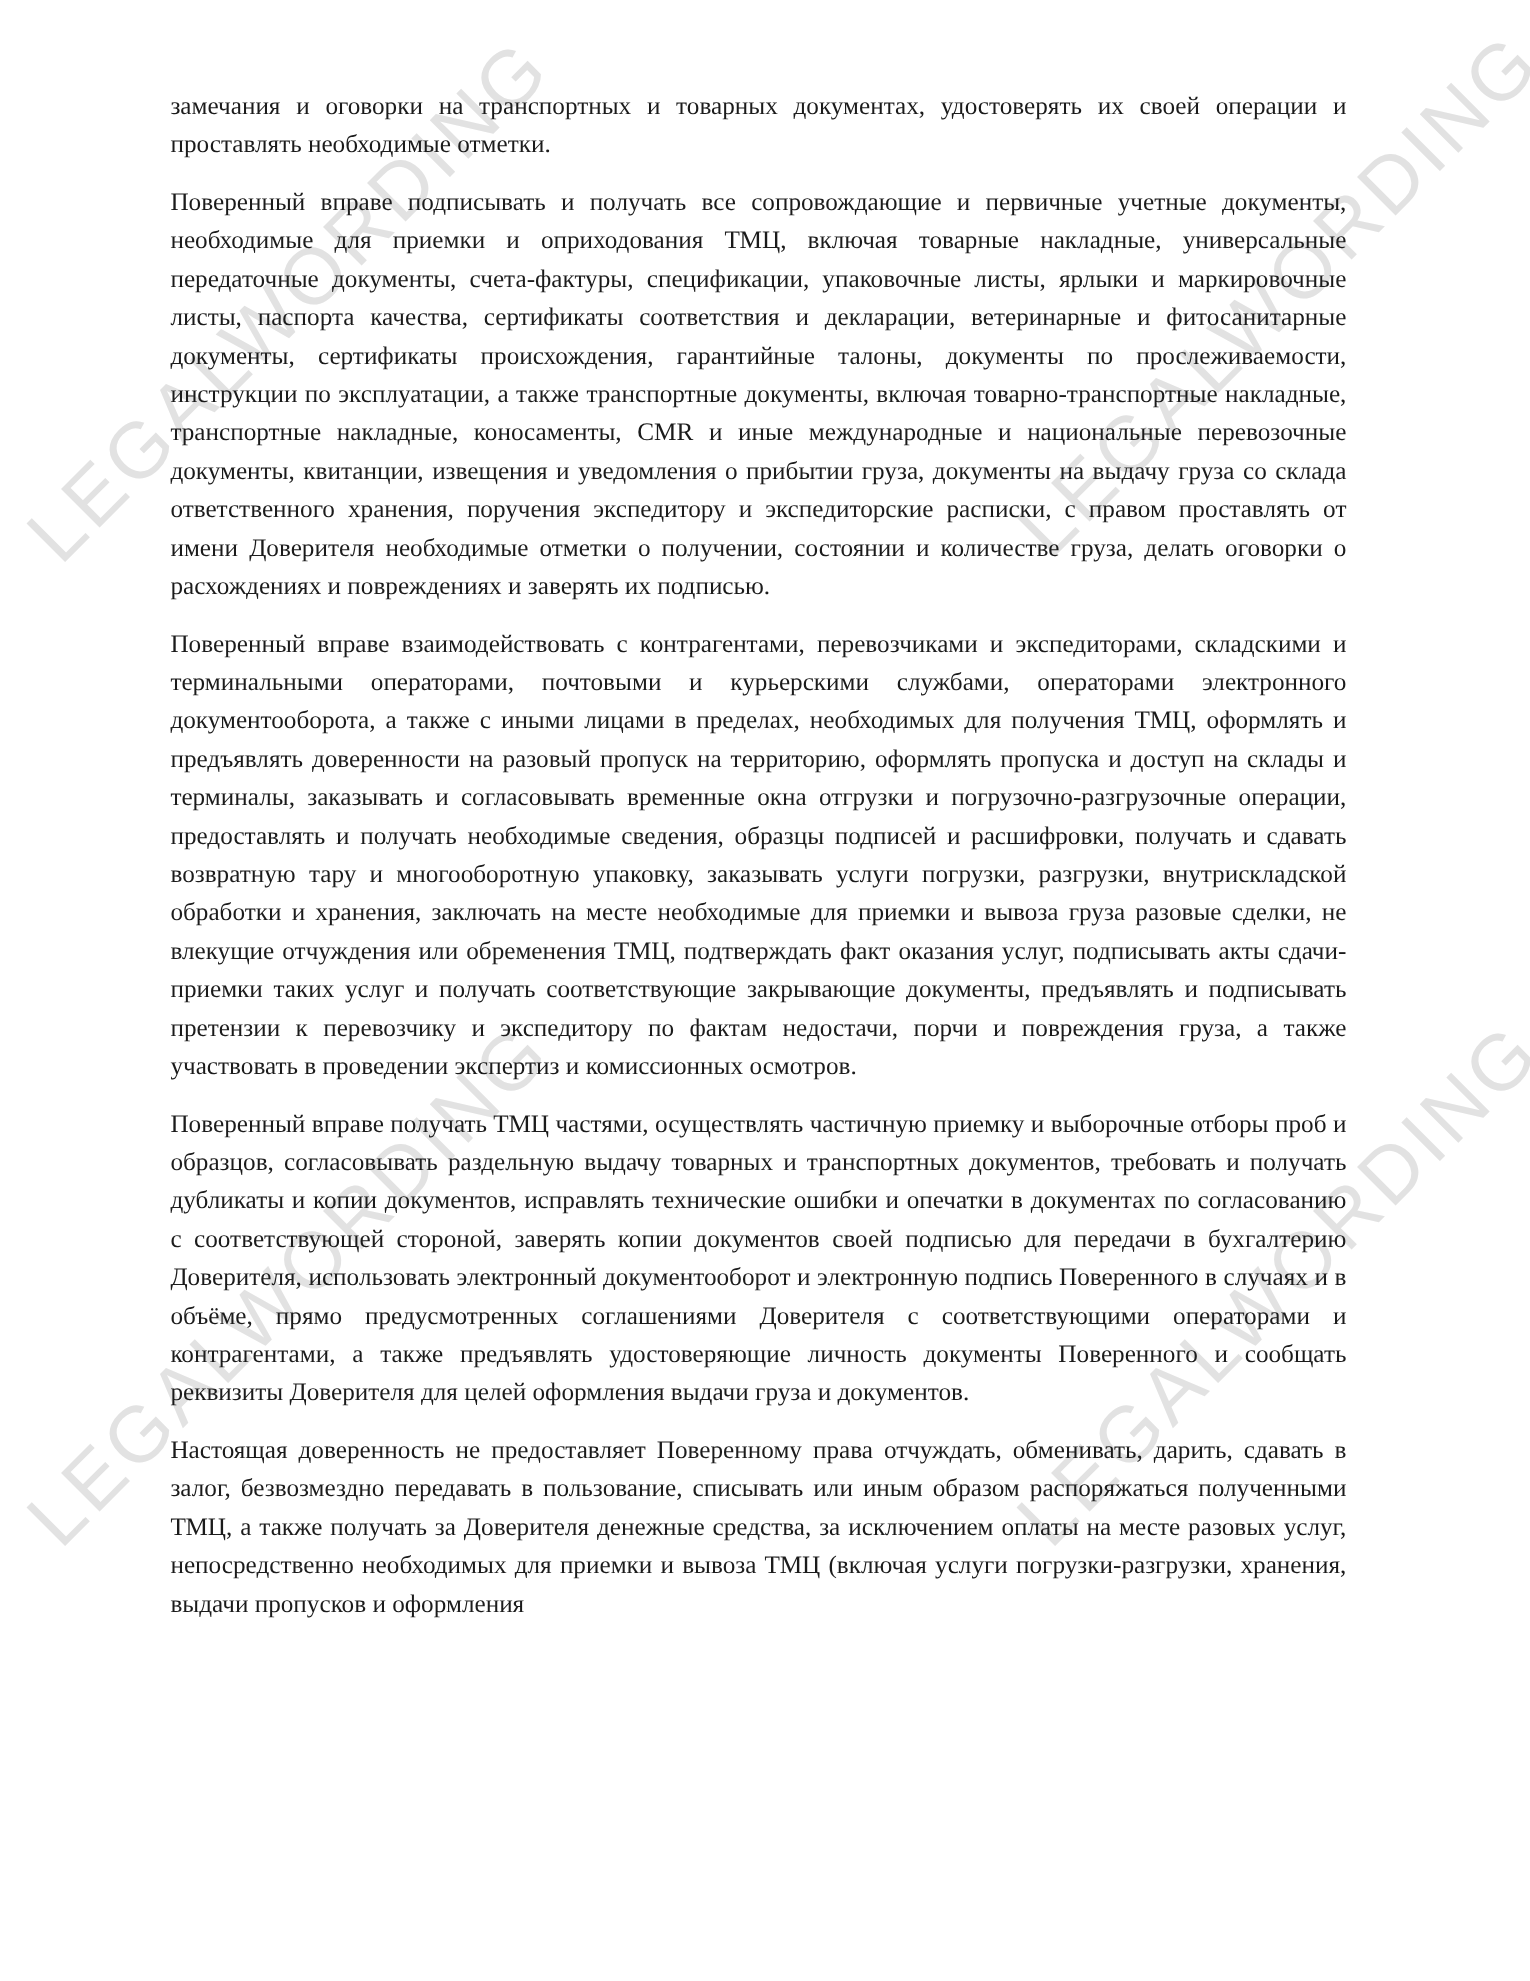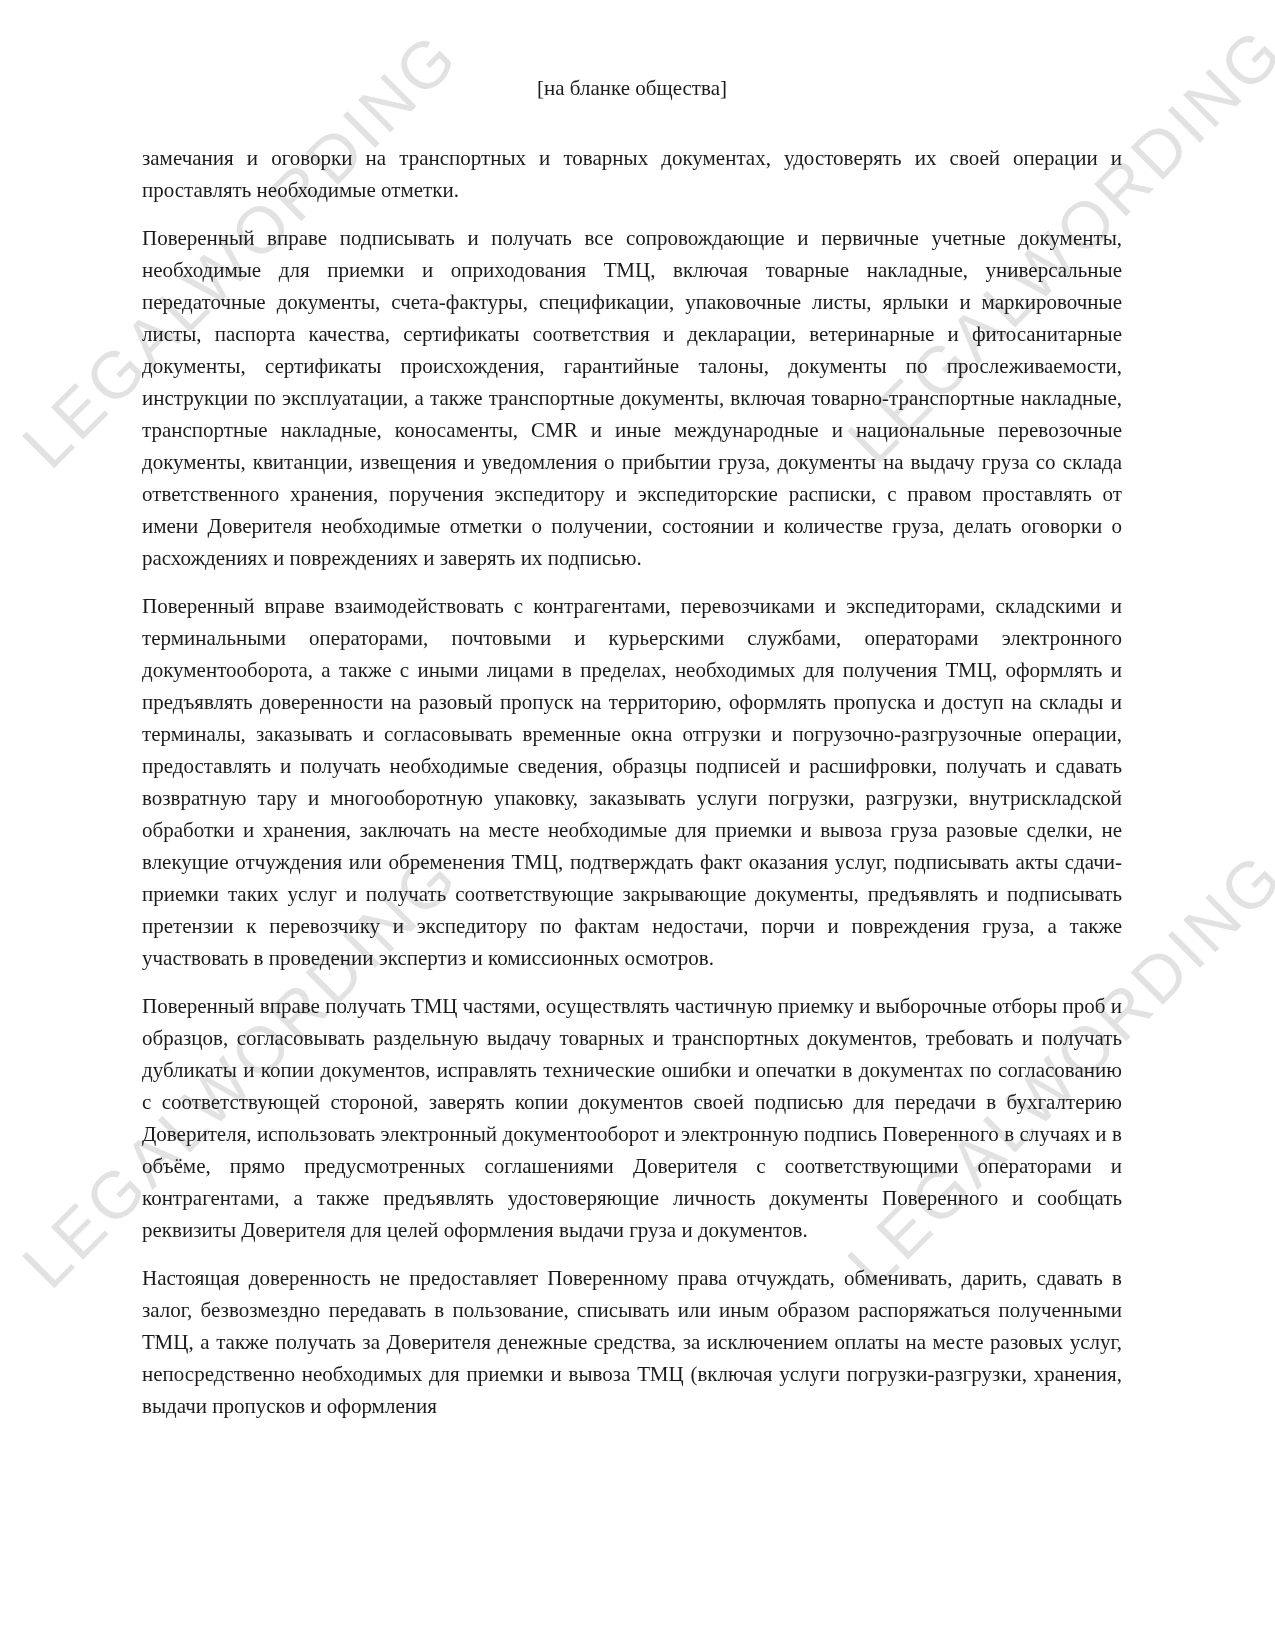--- a/index.html
+++ b/index.html
@@ -64,21 +64,20 @@
 <div class="page">
 
   <div class="watermark-layer">
     <span class="watermark wm-1">LEGALWORDING</span>
     <span class="watermark wm-2">LEGALWORDING</span>
     <span class="watermark wm-3">LEGALWORDING</span>
     <span class="watermark wm-4">LEGALWORDING</span>
   </div>
 
   <div class="content">
-    <div class="doc-title">[на бланке общества]</div>
     <p class="doc-paragraph">замечания и оговорки на транспортных и товарных документах, удостоверять их своей операции и проставлять необходимые отметки.</p>
     <p class="doc-paragraph">Поверенный вправе подписывать и получать все сопровождающие и первичные учетные документы, необходимые для приемки и оприходования ТМЦ, включая товарные накладные, универсальные передаточные документы, счета-фактуры, спецификации, упаковочные листы, ярлыки и маркировочные листы, паспорта качества, сертификаты соответствия и декларации, ветеринарные и фитосанитарные документы, сертификаты происхождения, гарантийные талоны, документы по прослеживаемости, инструкции по эксплуатации, а также транспортные документы, включая товарно-транспортные накладные, транспортные накладные, коносаменты, CMR и иные международные и национальные перевозочные документы, квитанции, извещения и уведомления о прибытии груза, документы на выдачу груза со склада ответственного хранения, поручения экспедитору и экспедиторские расписки, с правом проставлять от имени Доверителя необходимые отметки о получении, состоянии и количестве груза, делать оговорки о расхождениях и повреждениях и заверять их подписью.</p>
     <p class="doc-paragraph">Поверенный вправе взаимодействовать с контрагентами, перевозчиками и экспедиторами, складскими и терминальными операторами, почтовыми и курьерскими службами, операторами электронного документооборота, а также с иными лицами в пределах, необходимых для получения ТМЦ, оформлять и предъявлять доверенности на разовый пропуск на территорию, оформлять пропуска и доступ на склады и терминалы, заказывать и согласовывать временные окна отгрузки и погрузочно-разгрузочные операции, предоставлять и получать необходимые сведения, образцы подписей и расшифровки, получать и сдавать возвратную тару и многооборотную упаковку, заказывать услуги погрузки, разгрузки, внутрискладской обработки и хранения, заключать на месте необходимые для приемки и вывоза груза разовые сделки, не влекущие отчуждения или обременения ТМЦ, подтверждать факт оказания услуг, подписывать акты сдачи-приемки таких услуг и получать соответствующие закрывающие документы, предъявлять и подписывать претензии к перевозчику и экспедитору по фактам недостачи, порчи и повреждения груза, а также участвовать в проведении экспертиз и комиссионных осмотров.</p>
     <p class="doc-paragraph">Поверенный вправе получать ТМЦ частями, осуществлять частичную приемку и выборочные отборы проб и образцов, согласовывать раздельную выдачу товарных и транспортных документов, требовать и получать дубликаты и копии документов, исправлять технические ошибки и опечатки в документах по согласованию с соответствующей стороной, заверять копии документов своей подписью для передачи в бухгалтерию Доверителя, использовать электронный документооборот и электронную подпись Поверенного в случаях и в объёме, прямо предусмотренных соглашениями Доверителя с соответствующими операторами и контрагентами, а также предъявлять удостоверяющие личность документы Поверенного и сообщать реквизиты Доверителя для целей оформления выдачи груза и документов.</p>
     <p class="doc-paragraph">Настоящая доверенность не предоставляет Поверенному права отчуждать, обменивать, дарить, сдавать в залог, безвозмездно передавать в пользование, списывать или иным образом распоряжаться полученными ТМЦ, а также получать за Доверителя денежные средства, за исключением оплаты на месте разовых услуг, непосредственно необходимых для приемки и вывоза ТМЦ (включая услуги погрузки-разгрузки, хранения, выдачи пропусков и оформления</p>
   </div>
 
 </div>
 
 </body></html>

